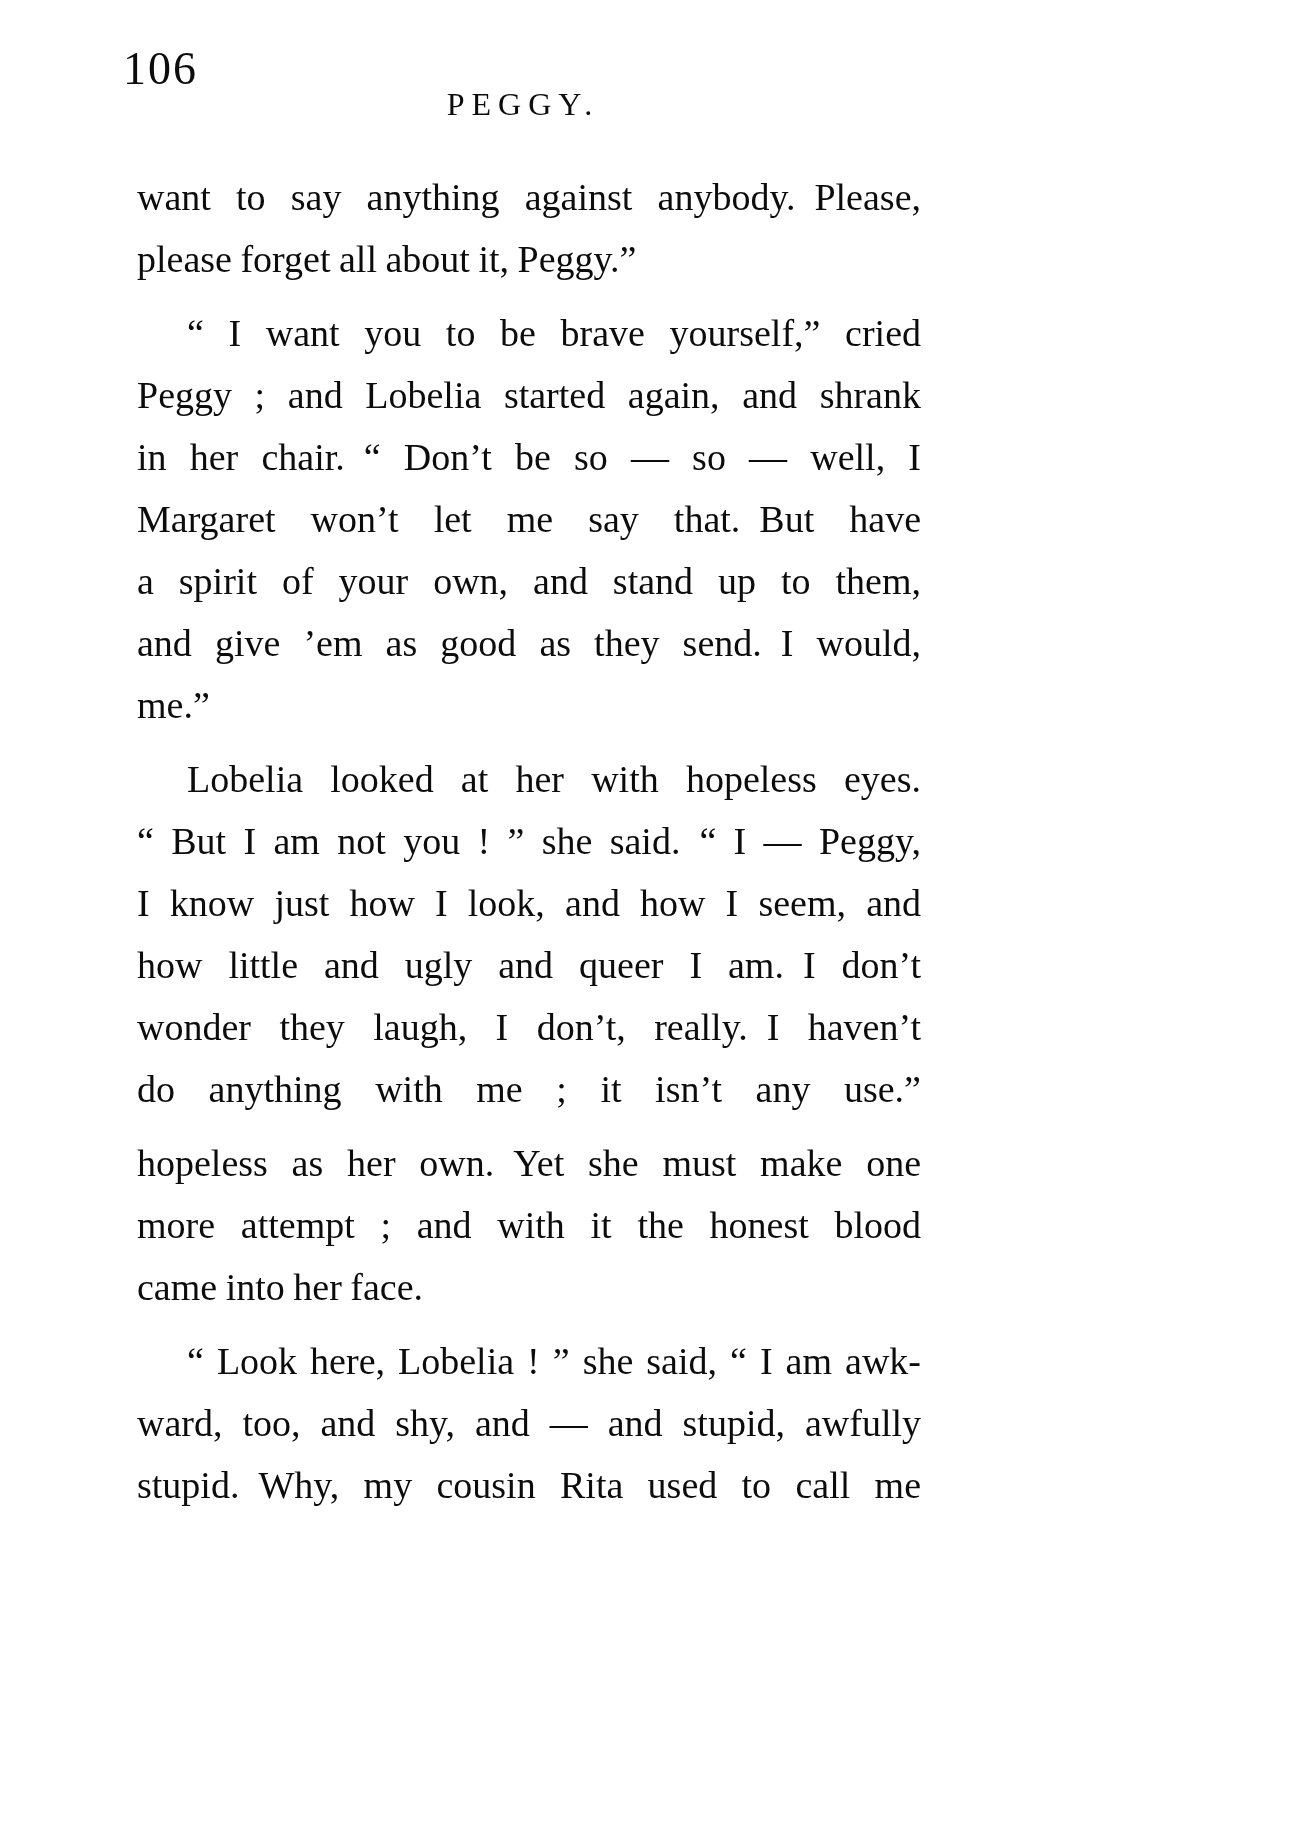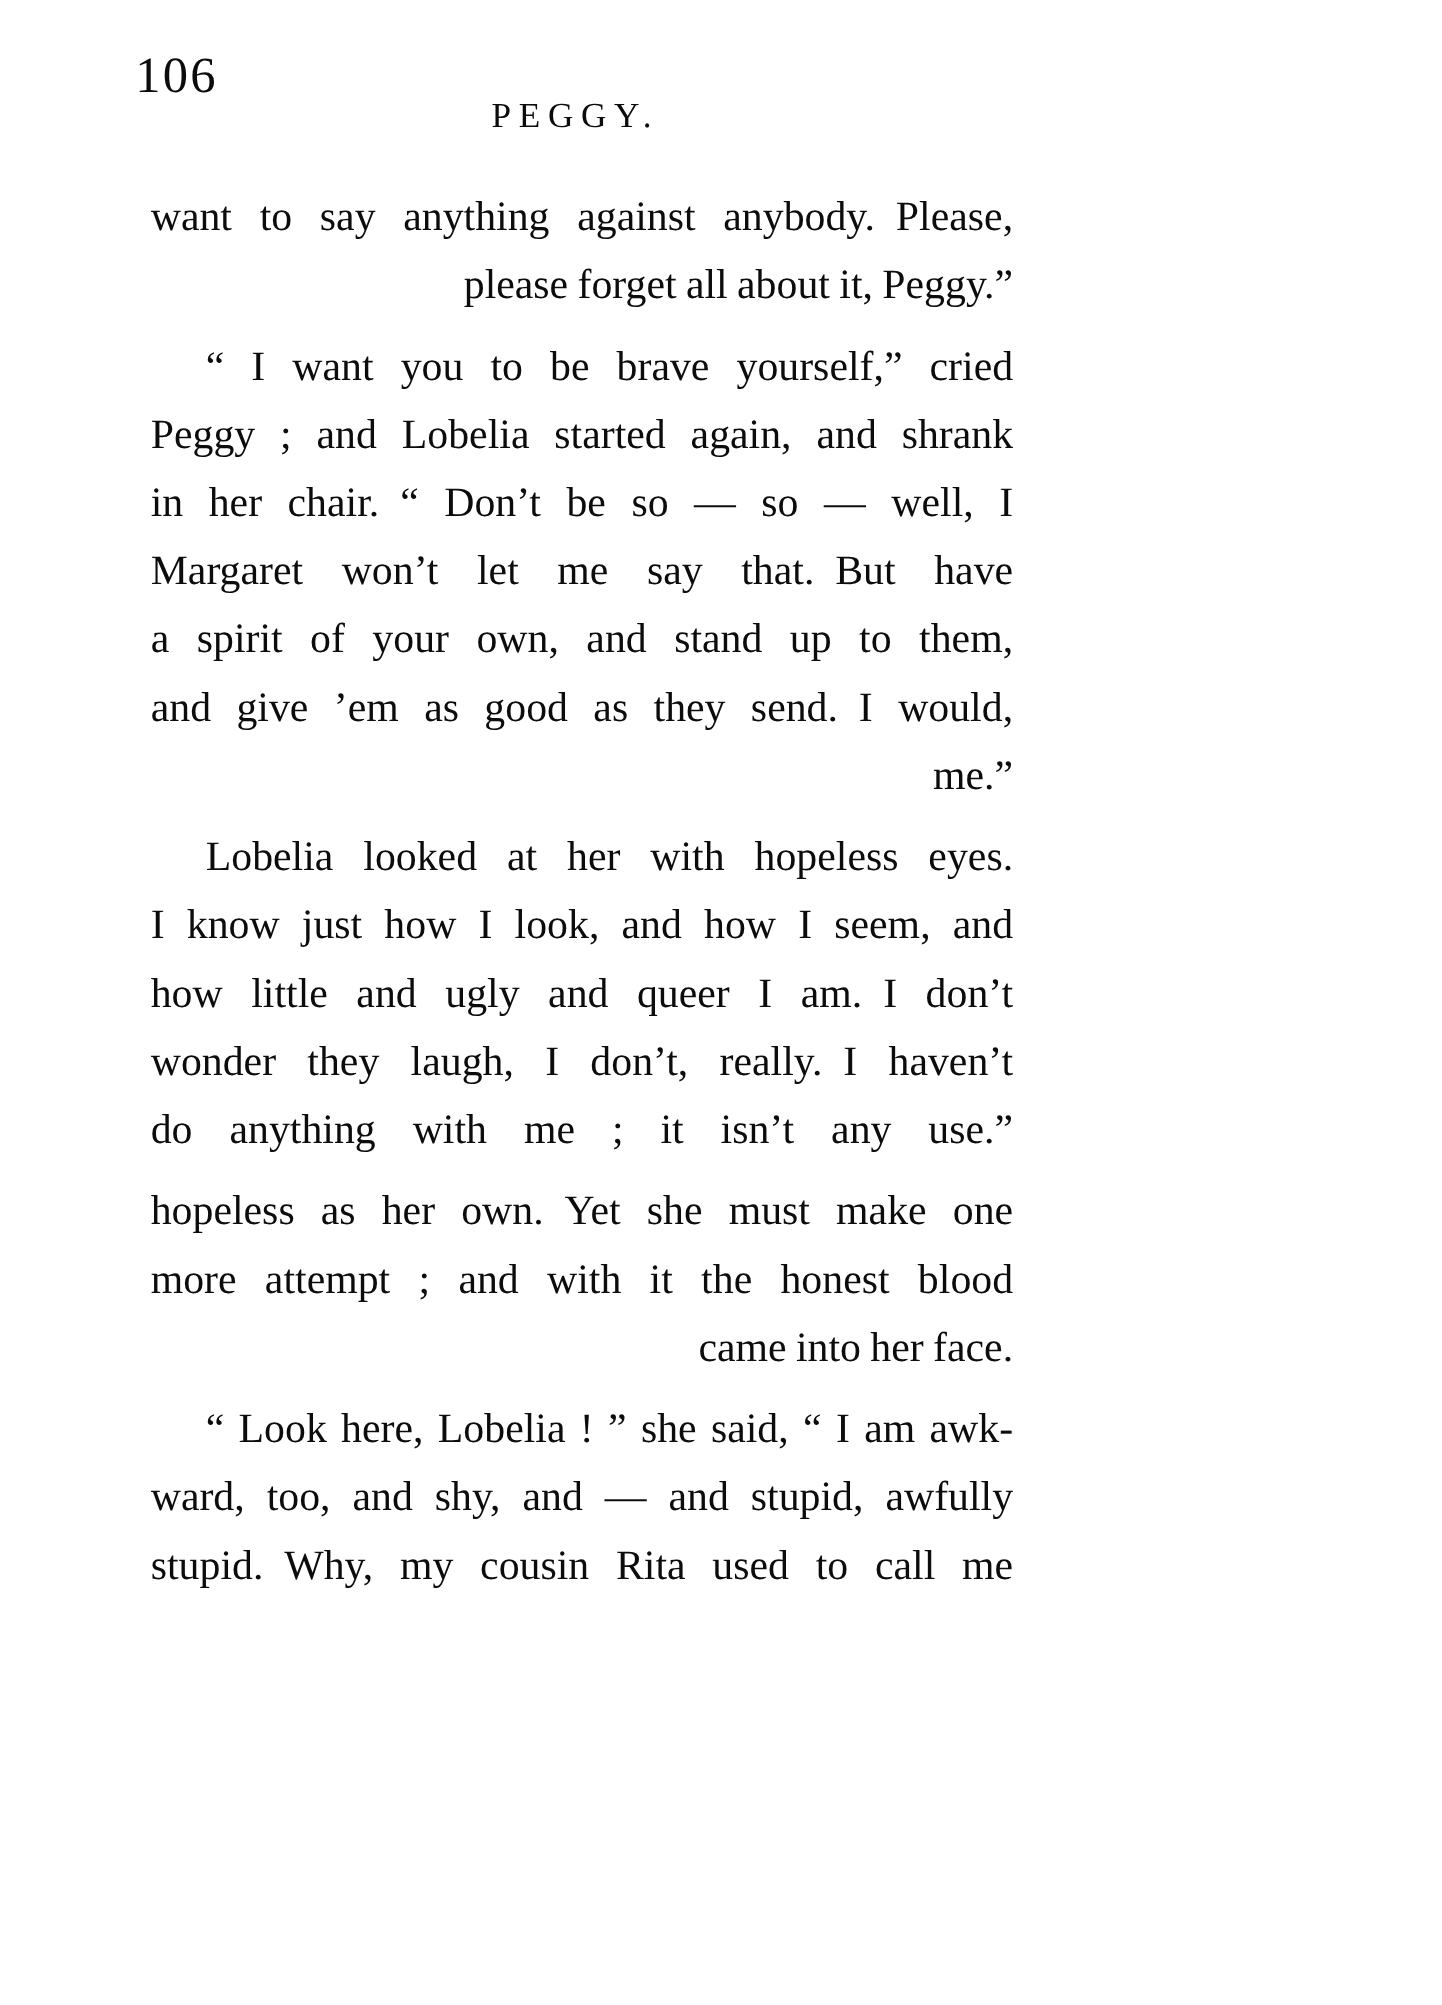--- a/index.html
+++ b/index.html
@@ -42,21 +42,21 @@
     width: 808px;
   }
   .para { margin: 12px; padding: 0; }
   .line {
     height: 62px;
     line-height: 62px;
     font-size: 38px;
     word-spacing: -1px;
     white-space: normal;
     overflow: hidden;
-    text-align: right;
+    text-align: left;
   }
   .line.just {
     text-align: justify;
     text-align-last: justify;
   }
   .line.indent { text-indent: 50px; }
 </style>
 </head>
 <body>
 
@@ -75,20 +75,21 @@
         <div class="line just indent">“ I want you to be brave yourself,” cried</div>
         <div class="line just">Peggy ; and Lobelia started again, and shrank</div>
         <div class="line just">in her chair. “ Don’t be so — so — well, I</div>
         <div class="line just">Margaret won’t let me say that. But have</div>
         <div class="line just">a spirit of your own, and stand up to them,</div>
         <div class="line just">and give ’em as good as they send. I would,</div>
         <div class="line">me.”</div>
       </div>
       <div class="para">
         <div class="line just indent">Lobelia looked at her with hopeless eyes.</div>
+        <div class="line just">“ But I am not you ! ” she said. “ I — Peggy,</div>
         <div class="line just">I know just how I look, and how I seem, and</div>
         <div class="line just">how little and ugly and queer I am. I don’t</div>
         <div class="line just">wonder they laugh, I don’t, really. I haven’t</div>
         <div class="line just">do anything with me ; it isn’t any use.”</div>
       </div>
       <div class="para">
         <div class="line just">hopeless as her own. Yet she must make one</div>
         <div class="line just">more attempt ; and with it the honest blood</div>
         <div class="line">came into her face.</div>
       </div>

